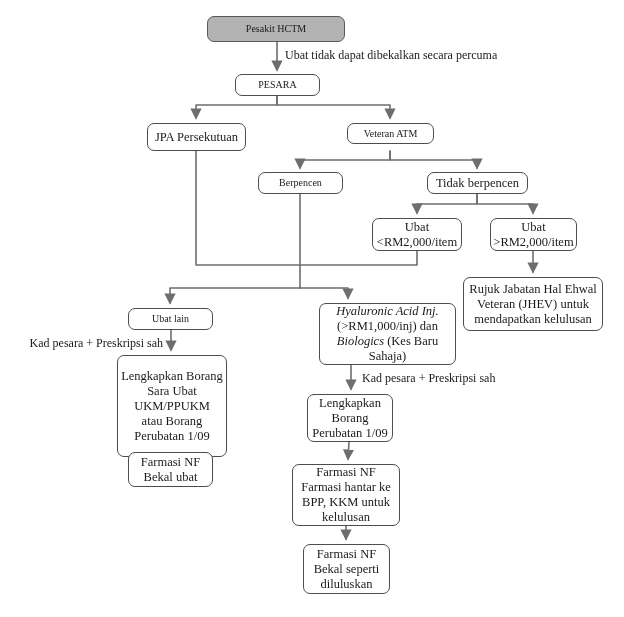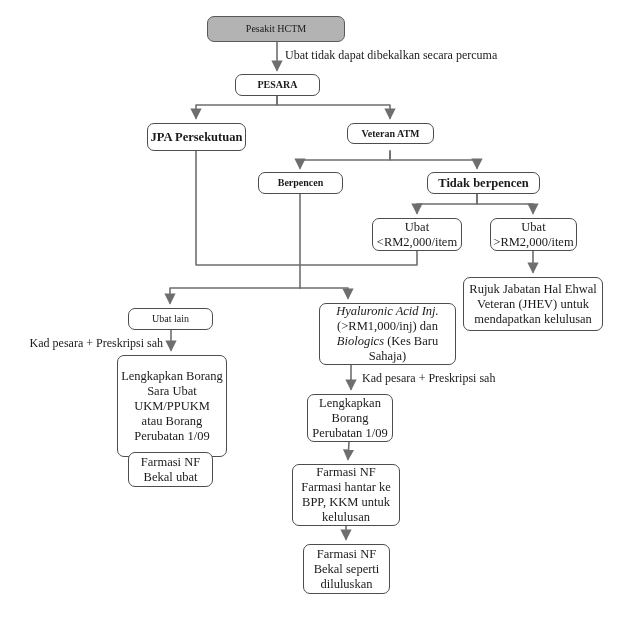--- a/index.html
+++ b/index.html
@@ -22,21 +22,21 @@
     display: flex;
     align-items: center;
     justify-content: center;
     text-align: center;
     font-size: 10px;
     line-height: 1.2;
     white-space: pre-line;
     padding: 1px 2px;
   }
   .node.root { background: #b3b3b3; border-color: #595959; }
-  .node.bold { font-weight: bold; }
+  .node.bold { font-weight: normal; }
   .node.nowrap { white-space: nowrap; }
   .node.small { font-size: 12.5px; }
   .edge-label {
     position: absolute;
     font-size: 12px;
     white-space: nowrap;
     line-height: 1.1;
   }
 </style>
 </head>
@@ -76,21 +76,21 @@
   <div class="edge-label" style="left:285px; top:49px;">Ubat tidak dapat dibekalkan secara percuma</div>
 
   <div class="node bold nowrap" style="left:235px; top:74px; width:85px; height:22px;">PESARA</div>
 
   <div class="node bold nowrap small" style="left:147px; top:123px; width:99px; height:28px;">JPA Persekutuan</div>
 
   <div class="node bold nowrap" style="left:347px; top:123px; width:87px; height:21px;">Veteran ATM</div>
 
   <div class="node bold nowrap" style="left:258px; top:172px; width:85px; height:22px;">Berpencen</div>
 
-  <div class="node bold nowrap small" style="left:427px; top:172px; width:113px; height:22px;">Tidak berpencen</div>
+  <div class="node bold nowrap small" style="left:427px; top:172px; width:101px; height:22px;">Tidak berpencen</div>
 
   <div class="node small" style="left:372px; top:218px; width:90px; height:33px;">Ubat
 &lt;RM2,000/item</div>
 
   <div class="node small" style="left:490px; top:218px; width:87px; height:33px;">Ubat
 &gt;RM2,000/item</div>
 
   <div class="node small" style="left:463px; top:277px; width:140px; height:54px;">Rujuk Jabatan Hal Ehwal
 Veteran (JHEV) untuk
 mendapatkan kelulusan</div>

